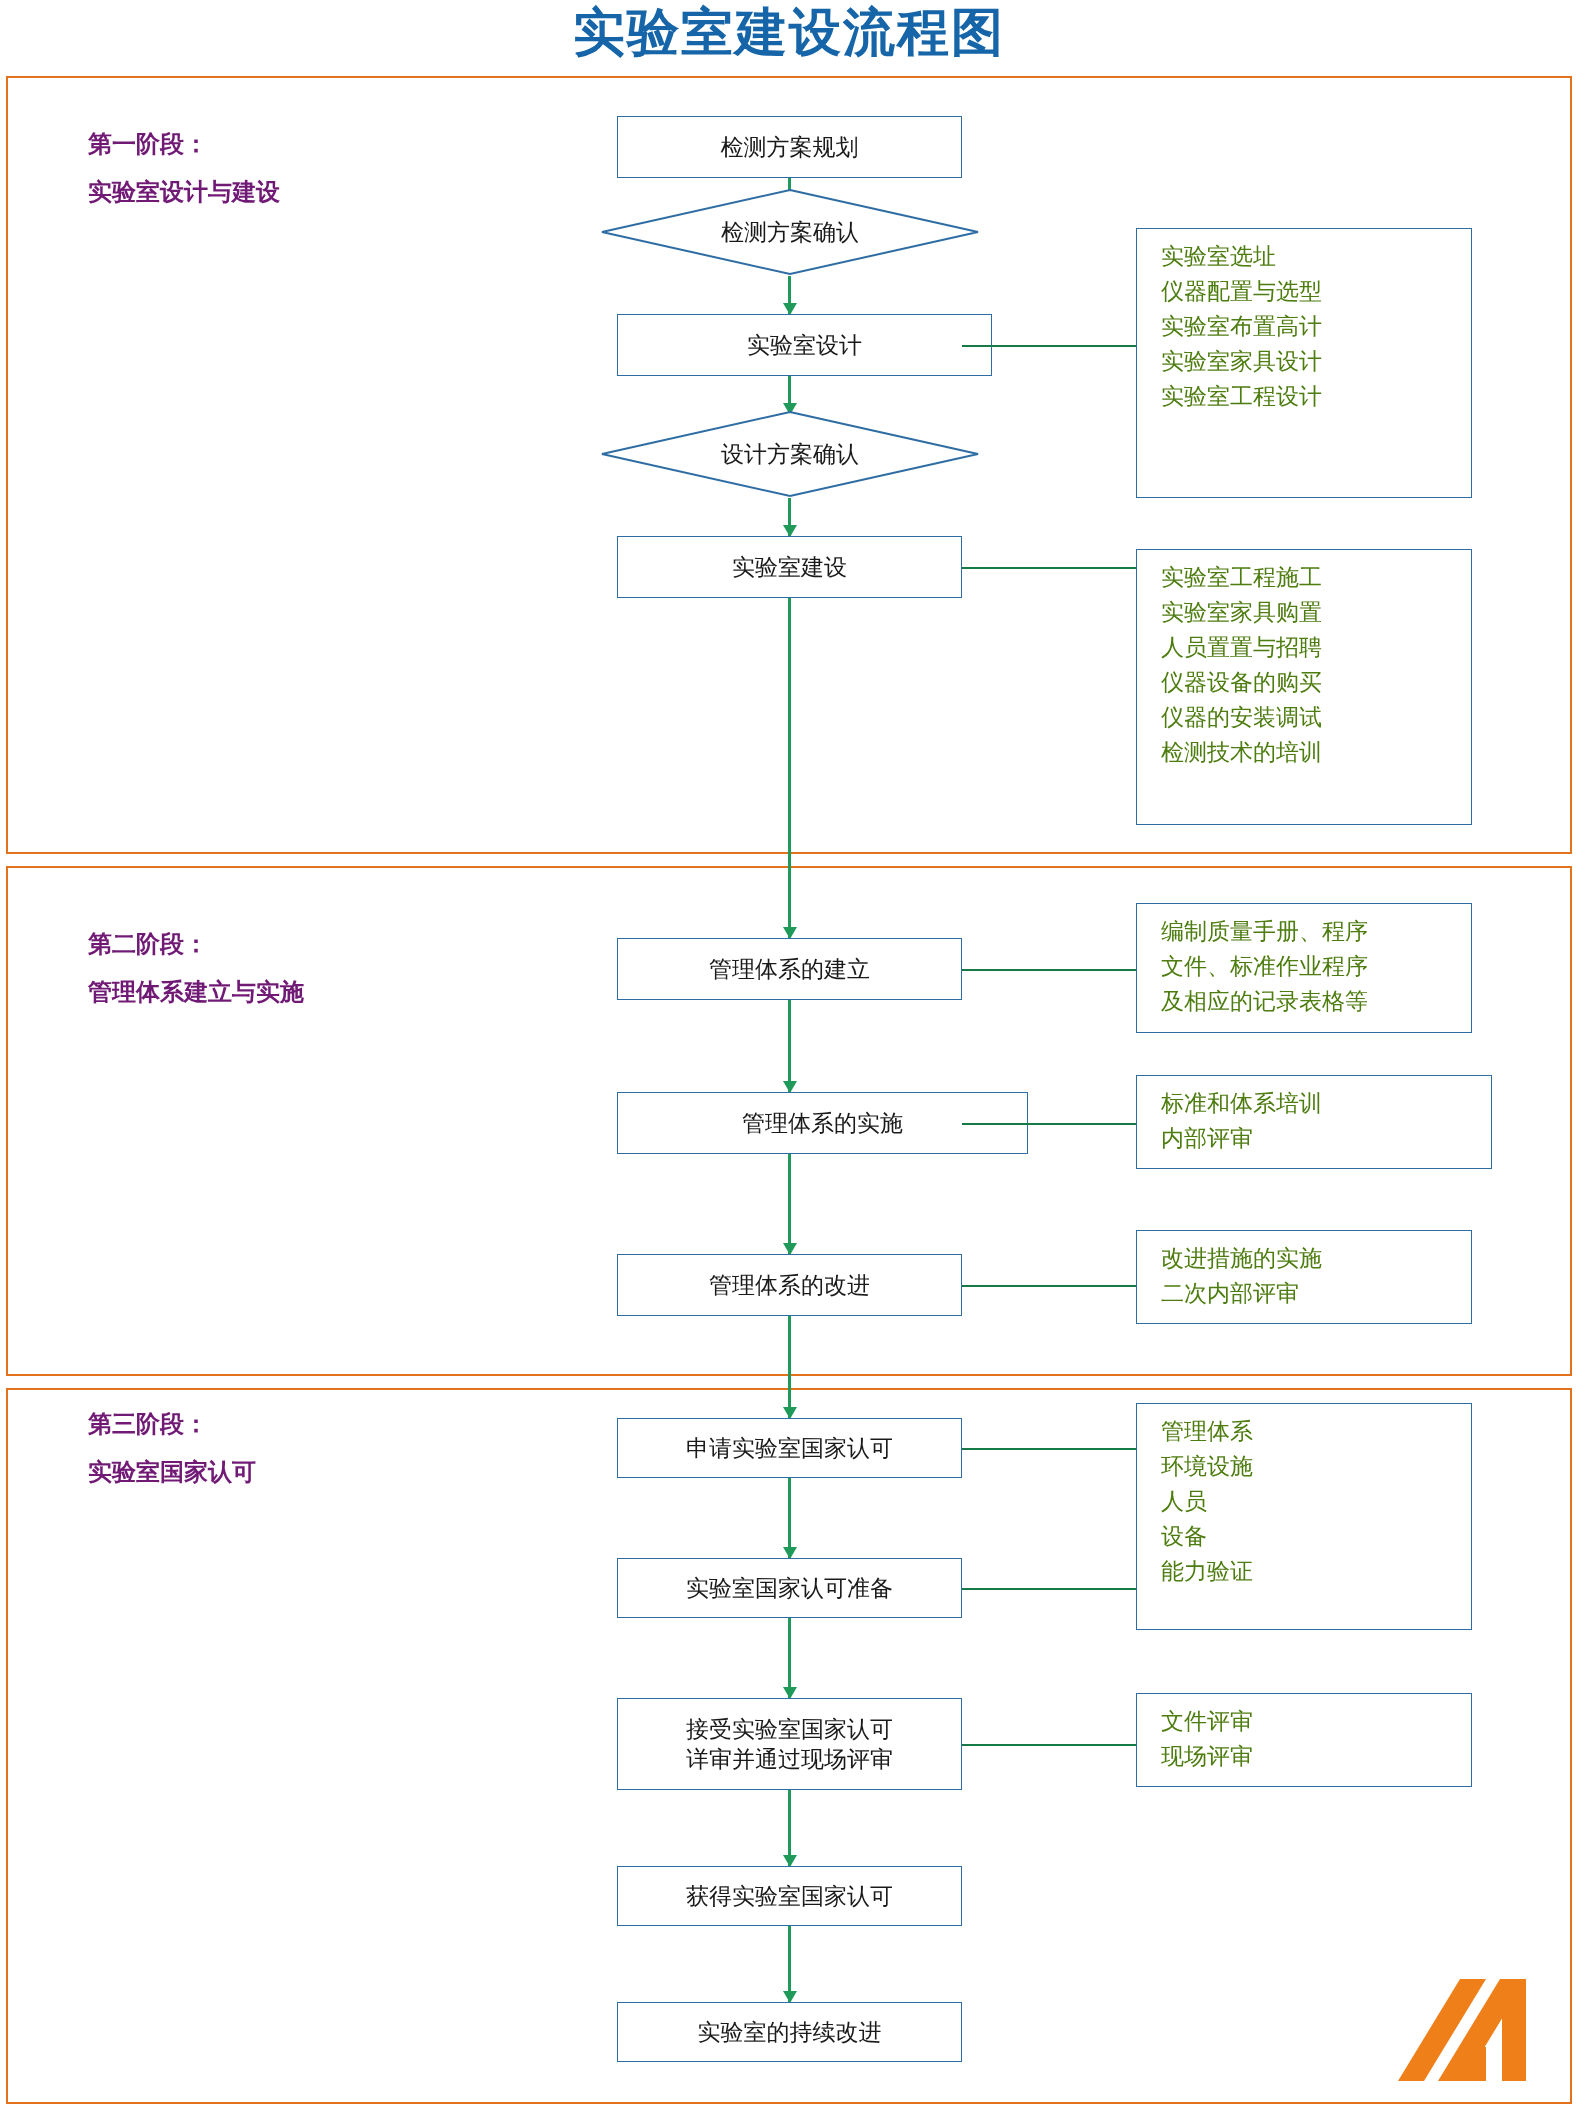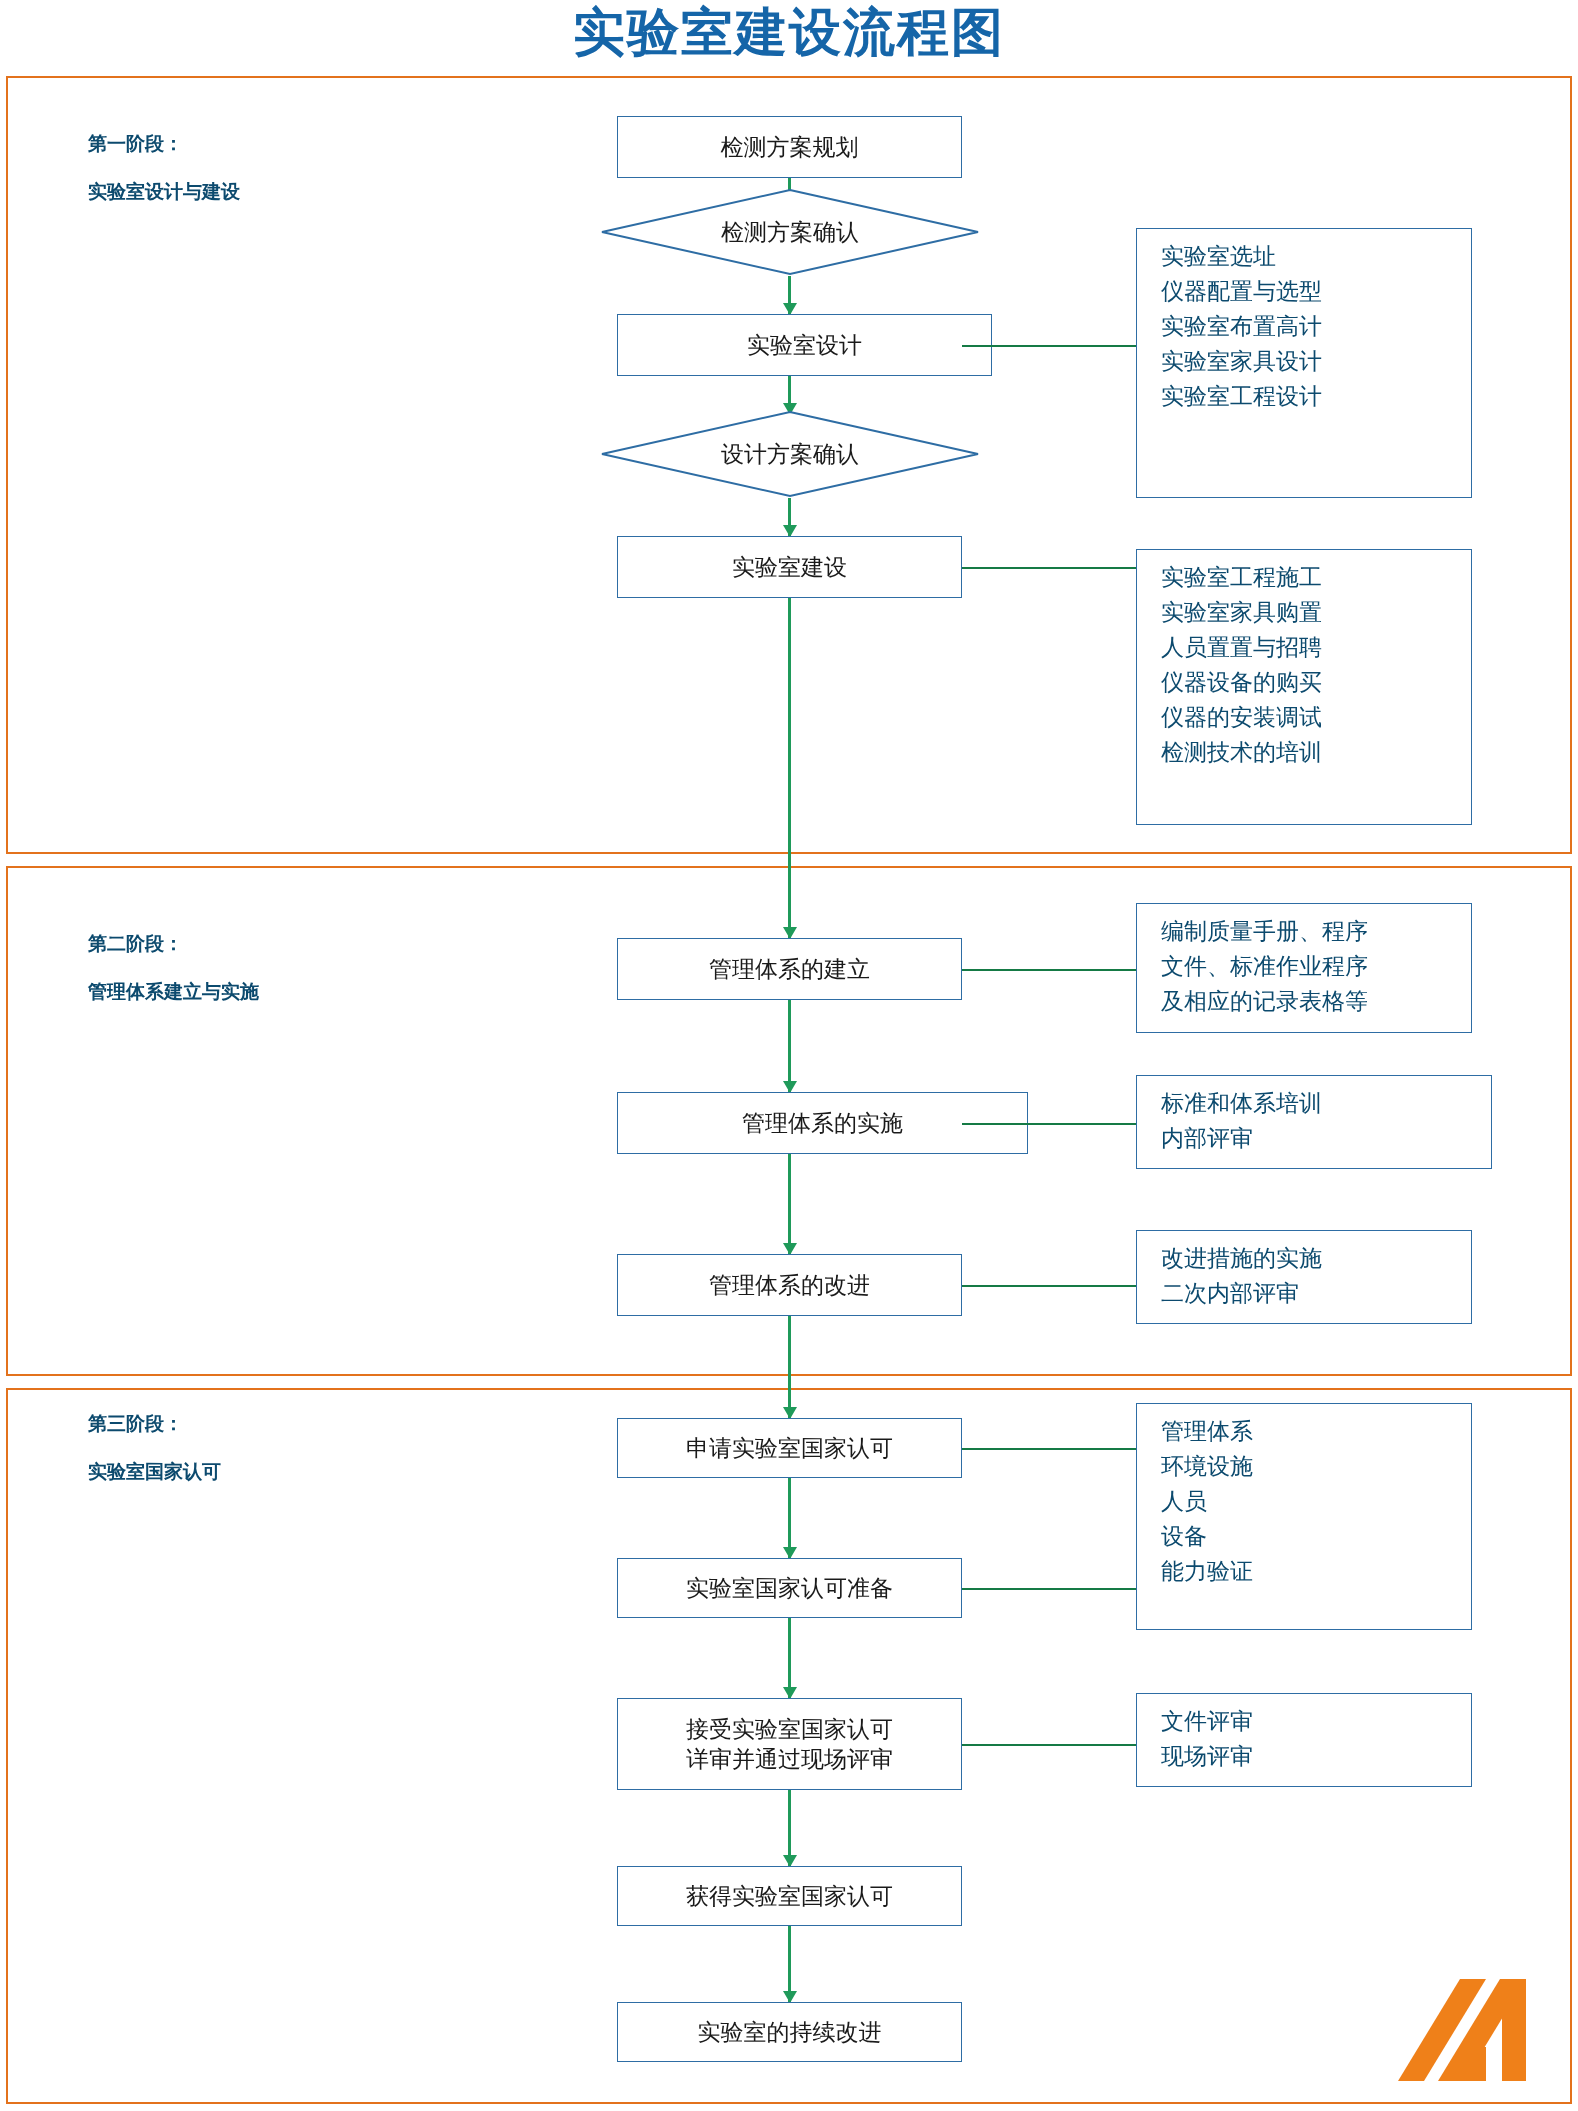--- a/index.html
+++ b/index.html
@@ -32,22 +32,22 @@
     position: absolute;
     border: 2px solid #e3721c;
     background: transparent;
   }
   #stage-1 { left: 6px;  top: 76px;   width: 1566px; height: 778px; }
   #stage-2 { left: 6px;  top: 866px;  width: 1566px; height: 510px; }
   #stage-3 { left: 6px;  top: 1388px; width: 1566px; height: 716px; }
 
   .stage-label {
     position: absolute;
-    color: #0c4a6e;
-    font-size: 19px;
+    color: #701a75;
+    font-size: 24px;
     font-weight: bold;
     line-height: 48px;
     white-space: nowrap;
   }
   .stage-label .l2 { display: block; }
 
   #stage-1-label { left: 88px; top: 120px; }
   #stage-2-label { left: 88px; top: 920px; }
   #stage-3-label { left: 88px; top: 1400px; }
 
@@ -83,21 +83,21 @@
     width: 100%;
     height: 100%;
   }
   .decision .dtext { position: relative; z-index: 2; }
 
   
   .note {
     position: absolute;
     border: 1.6px solid #2e6da4;
     background: #ffffff;
-    color: #0c4a6e;
+    color: #4d7c0f;
     font-size: 23px;
     line-height: 35px;
     padding: 10px 0 10px 24px;
     white-space: pre-line;
   }
 
   
   .v-arrow {
     position: absolute;
     width: 3px;

